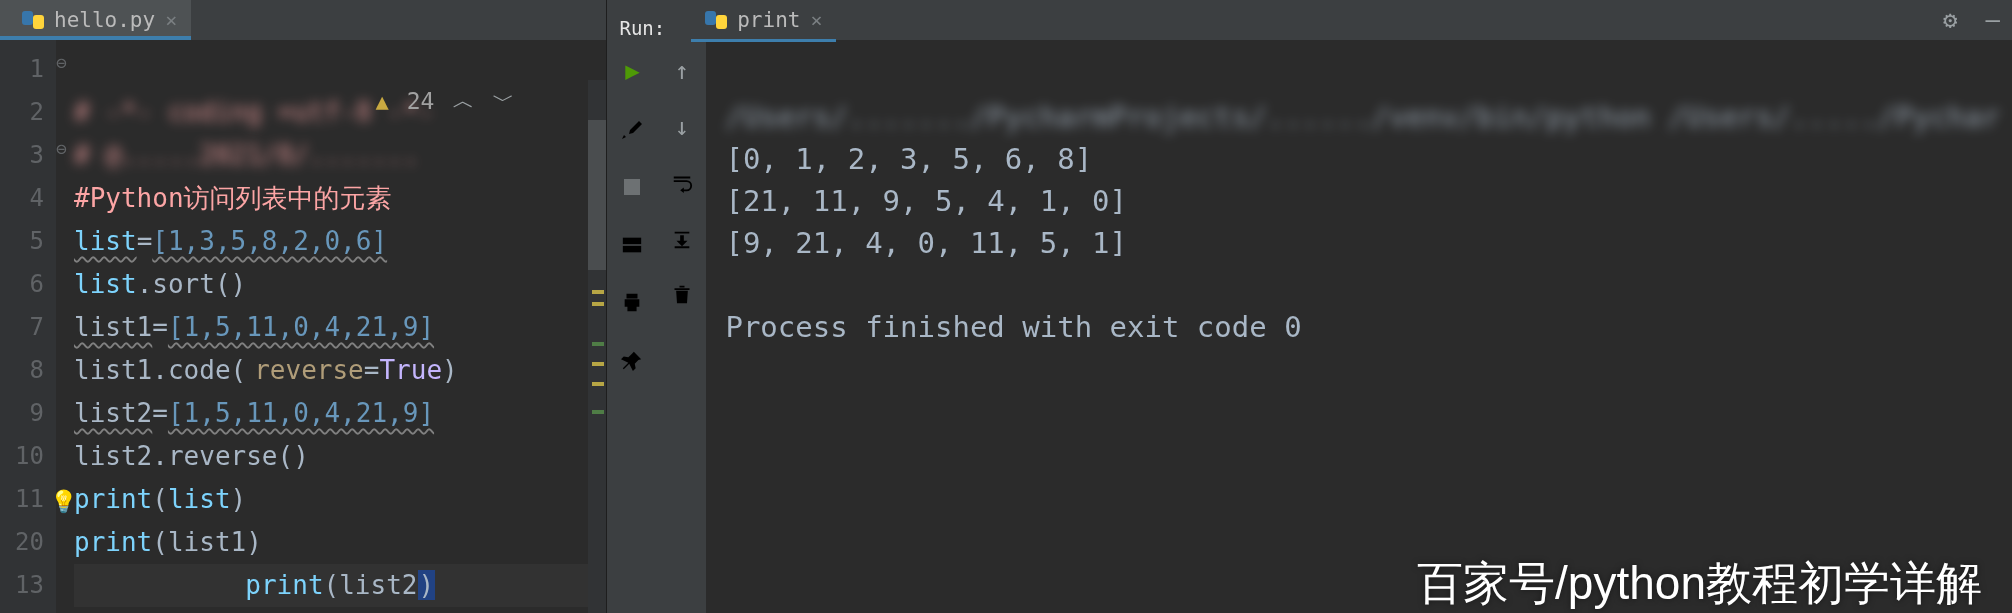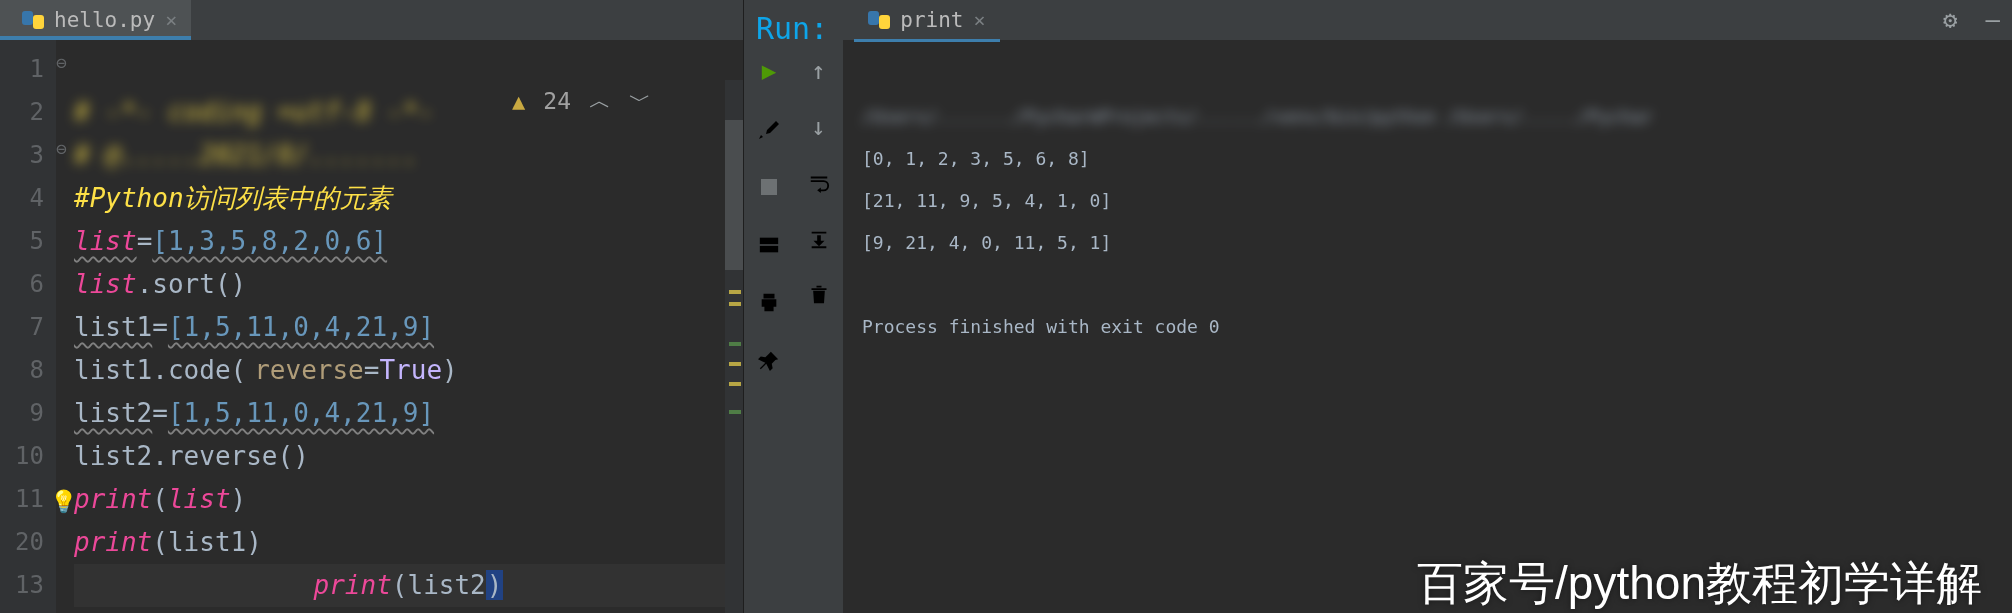--- a/index.html
+++ b/index.html
@@ -18,22 +18,22 @@
 .py-icon::before,.py-icon::after{ content:""; position:absolute; width:11px; height:14px; border-radius:3px; }
 .py-icon::before{ background:#3776ab; left:0; top:2px; }
 .py-icon::after{ background:#ffd43b; right:0; bottom:2px; }
 
 .editor-body { flex:1; display:flex; position:relative; overflow:hidden; }
 .gutter { width:56px; background:#313335; text-align:right; padding:8px 12px 0 0; font-size:24px; color:#606366; line-height:43px; user-select:none; }
 .code { flex:1; padding:8px 0 0 18px; font-size:26px; line-height:43px; white-space:pre; position:relative; }
 .fold-col { position:absolute; left:56px; top:0; width:28px; height:100%; }
 .fold-mark { position:absolute; color:#606366; font-size:18px; }
 
-.c-comment { color:#fde047;font-style:italic; }
-.c-builtin { color:#ec4899;font-style:italic; }
+.c-comment { color:#fca5a5; }
+.c-builtin { color:#7dd3fc; }
 .c-op { color:#a9b7c6; }
 .c-num { color:#6897bb; }
 .c-kw { color:#c4b5fd; }
 .c-ident { color:#a9b7c6; }
 .c-call { color:#b09d79;margin-left:8px; }
 .wavy { text-decoration:underline wavy #808080; text-decoration-thickness:2px; text-underline-offset:6px; }
 .hl-line { background:#323232; display:inline-block; width:100%;text-align:center; }
 .caret-bg { background:#214283; padding:0 1px; }
 
 .editor-overlay { position:absolute; top:46px; right:92px; display:flex; align-items:center; gap:18px; color:#a1a1a1; font-size:23px; }
@@ -44,34 +44,34 @@
 
 .markers { position:absolute; right:0; top:40px; width:18px; height:calc(100% - 40px); background:#313335; }
 .marker { position:absolute; right:2px; width:12px; height:4px; }
 .bar-yellow{ background:#b7a645; }
 .bar-green{ background:#4f7d46; }
 .thumb-v { position:absolute; right:0; width:18px; background:#4a4d4f; }
 
 
 .run-pane { flex:1; display:flex; flex-direction:column; background:#2b2b2b; }
 .run-header { height:40px; background:#3c3f41; display:flex; align-items:center; padding:0 12px; gap:18px; }
-.run-header-title { color:#0ea5e9; font-size:30px; margin-right:8px;margin-top:16px; }
+.run-header-title { color:#e5e5e5; font-size:19px; margin-right:8px;margin-top:16px; }
 .run-tab { display:flex; align-items:center; gap:10px; padding:4px 14px; color:#bbbbbb; font-size:21px; position:relative; }
 .run-tab .underline{ position:absolute; left:0; right:0; bottom:-6px; height:3px; background:#3d7eac; }
 .header-right { margin-left:auto; display:flex; gap:28px; color:#9aa0a3; }
 .header-right span{ font-size:24px; cursor:pointer; }
 
 .run-body { flex:1; display:flex; }
 .tool-col { width:50px; background:#3c3f41; display:flex; flex-direction:column; align-items:center; padding-top:16px; gap:28px; }
 .tool-col2 { width:50px; background:#3c3f41; display:flex; flex-direction:column; align-items:center; padding-top:16px; gap:26px; border-right:1px solid #2b2b2b; }
 .tool-btn { width:30px; height:30px; display:flex; align-items:center; justify-content:center; color:#9aa0a3; font-size:24px; cursor:pointer; }
 .play { color:#4e9a06; }
 .stop-sq { width:16px; height:16px; background:#6d7173; }
 
-.console { flex:1; padding:14px 12px 8px 18px; font-size:18px; line-height:42px; white-space:pre; color:#a9b7c6; font-family:"DejaVu Sans Mono",monospace; overflow:hidden; position:relative; }
+.console { flex:1; padding:14px 12px 8px 18px; font-size:29px; line-height:42px; white-space:pre; color:#a9b7c6; font-family:"DejaVu Sans Mono",monospace; overflow:hidden; position:relative; }
 .blur { filter:blur(6px); opacity:.82; }
 
 .watermark { position:absolute; right:30px; bottom:-2px; color:#ffffff; font-size:46px; font-family:"PingFang SC","Microsoft YaHei",sans-serif; font-weight:500; text-shadow:0 0 6px rgba(0,0,0,.5); pointer-events:none; }
 </style>
 </head>
 <body>
 
 <div class="app">
 
   <div class="editor-pane">

